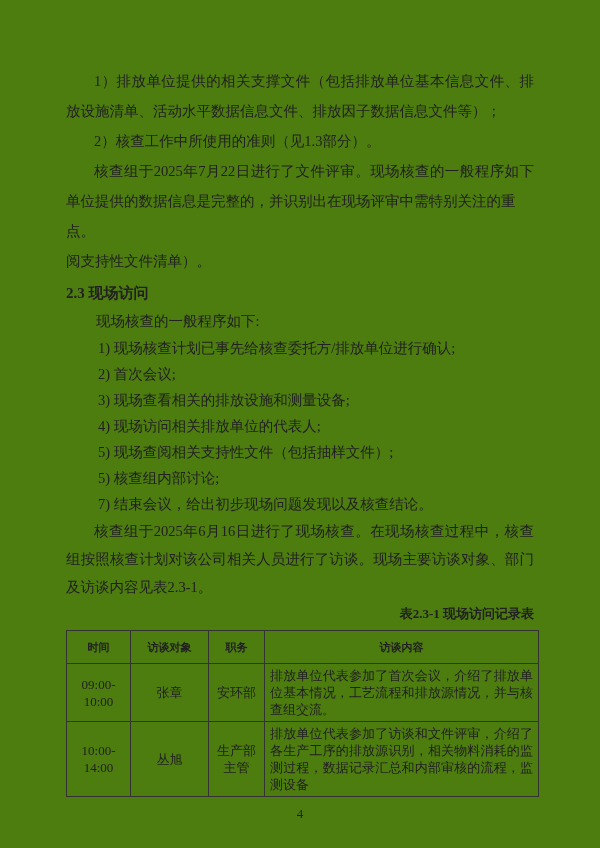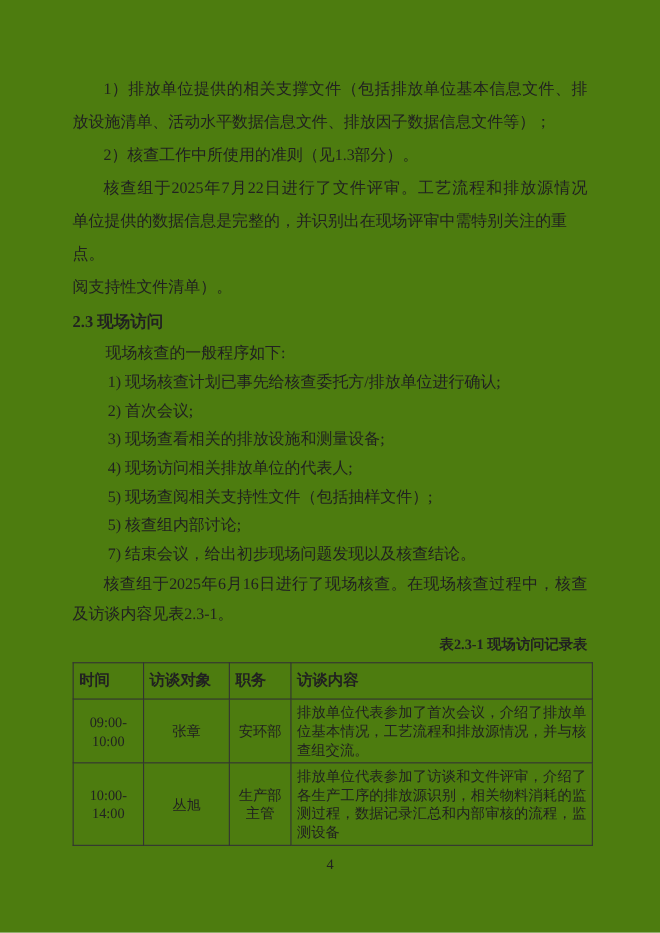--- a/index.html
+++ b/index.html
@@ -42,23 +42,23 @@
     font-size: 13px;
     color: #212121;
   }
   .interview-table th, .interview-table td {
     border: 1px solid #333333;
     vertical-align: middle;
     padding: 3px 5px;
   }
   .interview-table th {
     font-weight: bold;
-    text-align: left;
+    text-align: center;
     height: 26px;
-    font-size: 14px;
+    font-size: 11px;
     font-family: Liberation Mono, monospace;
   }
   .cell-center { text-align: center; line-height: 17px; }
   .cell-content { text-align: justify; text-justify: inter-ideograph; line-height: 17px; padding: 4px 7px; }
   .page-number {
     margin-top: 8px;
     text-align: center;
     font-size: 13px;
     line-height: 18px;
   }
@@ -71,21 +71,21 @@
   <p class="para">
     <span class="line jl first-line">1）排放单位提供的相关支撑文件（包括排放单位基本信息文件、排</span>
     <span class="line">放设施清单、活动水平数据信息文件、排放因子数据信息文件等）；</span>
   </p>
 
   <p class="para">
     <span class="line first-line">2）核查工作中所使用的准则（见1.3部分）。</span>
   </p>
 
   <p class="para">
-    <span class="line jl first-line">核查组于2025年7月22日进行了文件评审。工艺流程和排放源情况</span>
+    <span class="line jl first-line">核查组于2025年7月22日进行了文件评审。现场核查的一般程序如下</span>
     <span class="line">单位提供的数据信息是完整的，并识别出在现场评审中需特别关注的重点。</span>
   </p>
 
   <p class="para">
     <span class="line">阅支持性文件清单）。</span>
   </p>
 
   <h2 class="section-heading">2.3 现场访问</h2>
 
   <p class="intro">现场核查的一般程序如下:</p>
@@ -93,20 +93,21 @@
   <p class="list-item">1) 现场核查计划已事先给核查委托方/排放单位进行确认;</p>
   <p class="list-item">2) 首次会议;</p>
   <p class="list-item">3) 现场查看相关的排放设施和测量设备;</p>
   <p class="list-item">4) 现场访问相关排放单位的代表人;</p>
   <p class="list-item">5) 现场查阅相关支持性文件（包括抽样文件）;</p>
   <p class="list-item">5) 核查组内部讨论;</p>
   <p class="list-item">7) 结束会议，给出初步现场问题发现以及核查结论。</p>
 
   <p class="para para-site">
     <span class="line jl first-line">核查组于2025年6月16日进行了现场核查。在现场核查过程中，核查</span>
+    <span class="line jl">组按照核查计划对该公司相关人员进行了访谈。现场主要访谈对象、部门</span>
     <span class="line">及访谈内容见表2.3-1。</span>
   </p>
 
   <div class="table-caption">表2.3-1 现场访问记录表</div>
 
   <table class="interview-table">
     <colgroup>
       <col style="width:64px">
       <col style="width:78px">
       <col style="width:56px">

